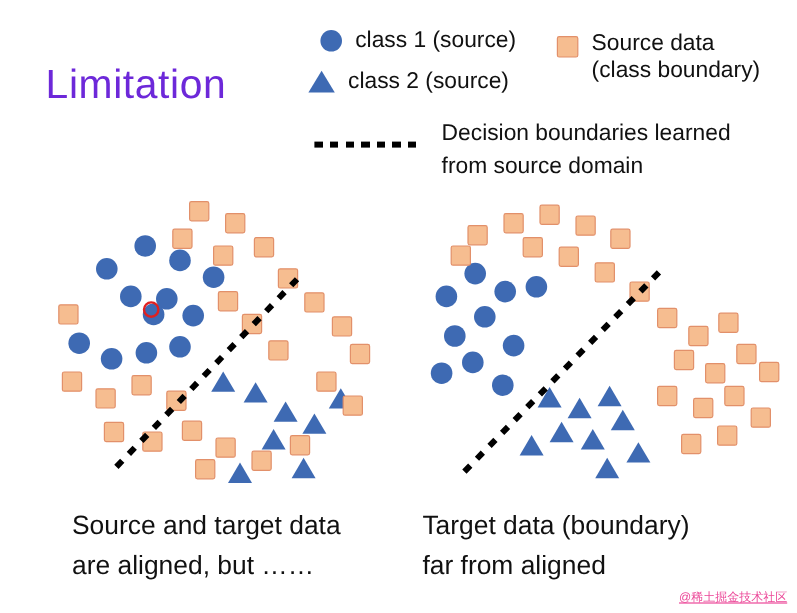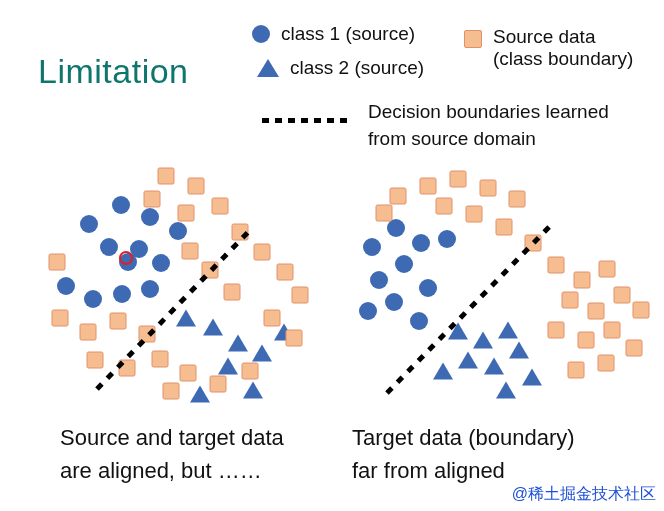--- a/index.html
+++ b/index.html
@@ -1,20 +1,20 @@
 <!DOCTYPE html>
 <html style="--blue: #3e6ab3; --peach: #f6bd90; --peach-border: #e2906a; --boundary: #000000; --red: #e02020;"><head>
 <meta charset="utf-8">
 <style>
   * { margin:0; padding:0; box-sizing:border-box; }
   html,body { background:#fff; }
   body { font-family:"Liberation Sans", sans-serif; color:#111; }
   .slide { position:relative; width:664px; height:511px; background:#ffffff; overflow:hidden; }
 
-  .title { position:absolute; left:38px; top:52px; font-size:34px; font-weight:400; color:#0f766e; letter-spacing:.5px; }
+  .title { position:absolute; left:38px; top:52px; font-size:34px; font-weight:400; color:#6d28d9; letter-spacing:.5px; }
 
   .legend-item { position:absolute; display:flex; align-items:center; gap:11px; font-size:19px; color:#111; }
   .legend-item.top-align { align-items:flex-start; }
   .icon-circle { width:18px; height:18px; border-radius:50%; background:var(--blue); flex:0 0 auto; }
   .icon-triangle { width:0; height:0; border-left:11px solid transparent; border-right:11px solid transparent; border-bottom:18px solid var(--blue); flex:0 0 auto; }
   .icon-square { width:18px; height:18px; background:var(--peach); border:1px solid var(--peach-border); border-radius:2px; flex:0 0 auto; }
 
   .dotted-line { position:absolute; left:262px; top:118px; width:90px; height:5px;
                  background:repeating-linear-gradient(90deg, var(--boundary) 0 7px, transparent 7px 13px); }
   .boundary-text { position:absolute; left:368px; top:99px; width:274px; font-size:19px; line-height:1.42; color:#111; }
@@ -25,30 +25,30 @@
   .pt.square { width:17px; height:17px; background:var(--peach); border:1px solid var(--peach-border); border-radius:2px; }
   .pt.triangle { width:0; height:0; border-left:10px solid transparent; border-right:10px solid transparent;
                  border-bottom:17px solid var(--blue); background:none; }
   .highlight-ring { position:absolute; width:14px; height:14px; border:2px solid var(--red); border-radius:50%;
                     transform:translate(-50%,-50%); background:transparent; }
 
   svg.blayer { position:absolute; inset:0; width:664px; height:511px; pointer-events:none; }
   svg.blayer line { stroke:var(--boundary); stroke-width:5; stroke-dasharray:7 8; }
 
   .caption { position:absolute; font-size:22px; line-height:1.5; color:#111; }
-  .watermark { position:absolute; right:8px; bottom:6px; font-size:16px; color:#1d4ed8; }
+  .watermark { position:absolute; right:8px; bottom:6px; font-size:10px; color:#ec4899;text-decoration:underline; }
 </style>
 </head>
 <body>
 
 <div class="slide">
 
   <div class="title">Limitation</div>
 
-  <div class="legend-item" style="left:252px; top:23px;justify-content:space-between;">
+  <div class="legend-item" style="left:267px; top:23px;justify-content:space-between;">
     <span class="icon-circle"></span>
     <span>class 1 (source)</span>
   </div>
 
   <div class="legend-item" style="left:257px; top:57px;justify-content:space-between;">
     <span class="icon-triangle"></span>
     <span>class 2 (source)</span>
   </div>
 
   <div class="legend-item top-align" style="left:464px; top:26px;">

